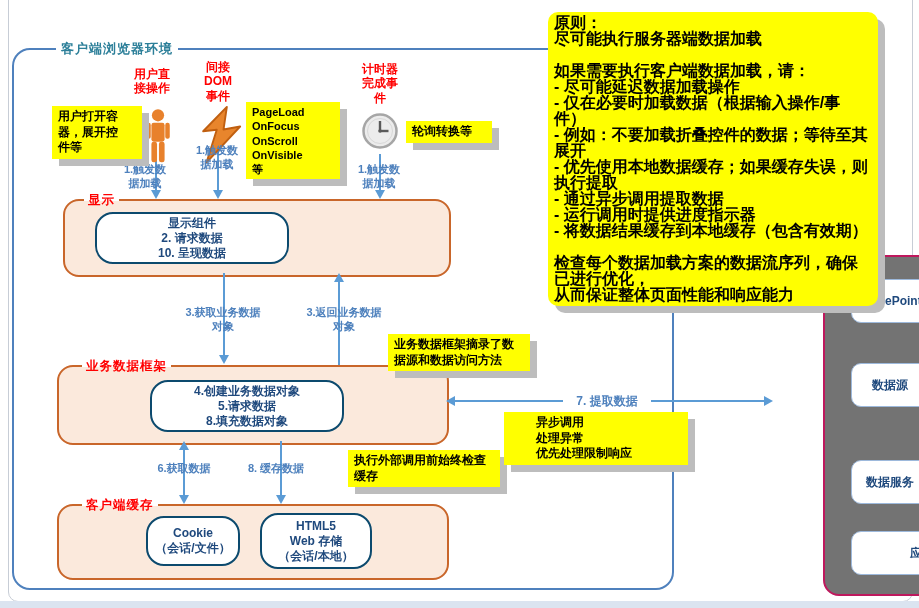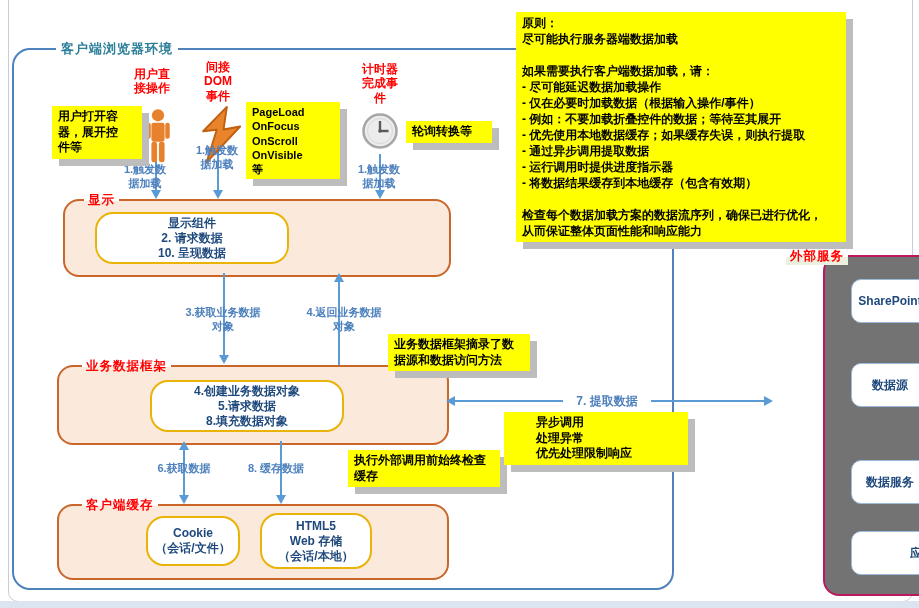--- a/index.html
+++ b/index.html
@@ -36,21 +36,21 @@
   .green-box{
     position:absolute;background:#737373;border:2px solid #be185d;border-radius:16px;z-index:2;margin-left:48px;
   }
   .box-label{
     position:absolute;color:#ff0000;font-weight:bold;font-size:12.5px;
     padding:0 4px;z-index:6;letter-spacing:1px;
   }
   .box-label.on-peach{background:linear-gradient(180deg,#ffffff 55%,#fbe9dc 45%);}
   .box-label.on-green{background:linear-gradient(180deg,#ffffff 55%,#ebf1de 45%);}
   .inner-box{
-    position:absolute;background:#ffffff;border:2px solid #eab308;border-radius:18px;
+    position:absolute;background:#ffffff;border:2px solid #0c4a6e;border-radius:18px;
     color:#1f497d;font-weight:bold;font-size:12px;line-height:1.25;text-align:center;
     display:flex;flex-direction:column;justify-content:center;white-space:pre-line;z-index:3;
   }
   .note{
     position:absolute;background:#ffff00;color:#000000;font-weight:bold;font-size:12px;
     line-height:1.3;padding:3px 6px;box-shadow:7px 7px 0 #bdbdbd;
     white-space:pre-line;z-index:8;
   }
   .vline{position:absolute;width:2px;background:#5b9bd5;z-index:3;}
   .hline{position:absolute;height:2px;background:#5b9bd5;z-index:3;}
@@ -130,21 +130,21 @@
   <div class="ah down" style="left:375px;top:190px;"></div>
 
   <div class="peach-box" style="left:63px;top:199px;width:384px;height:74px;"></div>
   <div class="box-label on-peach" style="left:84px;top:192px;">显示</div>
   <div class="inner-box" style="left:95px;top:212px;width:190px;height:48px;">显示组件
 2.  请求数据
 10.  呈现数据</div>
 
   <div class="blue-cap" style="left:175px;top:305px;width:96px;">3.获取业务数据
 对象</div>
-  <div class="blue-cap" style="left:296px;top:305px;width:96px;">4.返回业务数据
+  <div class="blue-cap" style="left:296px;top:305px;width:96px;">3.返回业务数据
 对象</div>
   <div class="vline" style="left:223px;top:273px;height:83px;"></div>
   <div class="ah down" style="left:219px;top:355px;"></div>
   <div class="vline" style="left:338px;top:282px;height:83px;"></div>
   <div class="ah up" style="left:334px;top:273px;"></div>
 
   <div class="peach-box" style="left:57px;top:365px;width:388px;height:76px;"></div>
   <div class="box-label on-peach" style="left:82px;top:358px;">业务数据框架</div>
   <div class="inner-box" style="left:150px;top:380px;width:190px;height:48px;">4.创建业务数据对象
 5.请求数据
@@ -181,21 +181,21 @@
 
   <div class="note" style="left:52px;top:106px;width:78px;">用户打开容
 器，展开控
 件等</div>
   <div class="note" style="left:246px;top:102px;width:82px;font-size:11px;">PageLoad
 OnFocus
 OnScroll
 OnVisible
 等</div>
   <div class="note" style="left:406px;top:121px;width:74px;">轮询转换等</div>
-  <div class="note" style="left:516px;top:12px;width:318px;font-size:12px;line-height:16px;">原则：
+  <div class="note" style="left:548px;top:12px;width:318px;font-size:16px;line-height:16px;border-radius:10px;">原则：
 尽可能执行服务器端数据加载
 
 如果需要执行客户端数据加载，请：
 - 尽可能延迟数据加载操作
 - 仅在必要时加载数据（根据输入操作/事件）
 - 例如：不要加载折叠控件的数据；等待至其展开
 - 优先使用本地数据缓存；如果缓存失误，则执行提取
 - 通过异步调用提取数据
 - 运行调用时提供进度指示器
 - 将数据结果缓存到本地缓存（包含有效期）

